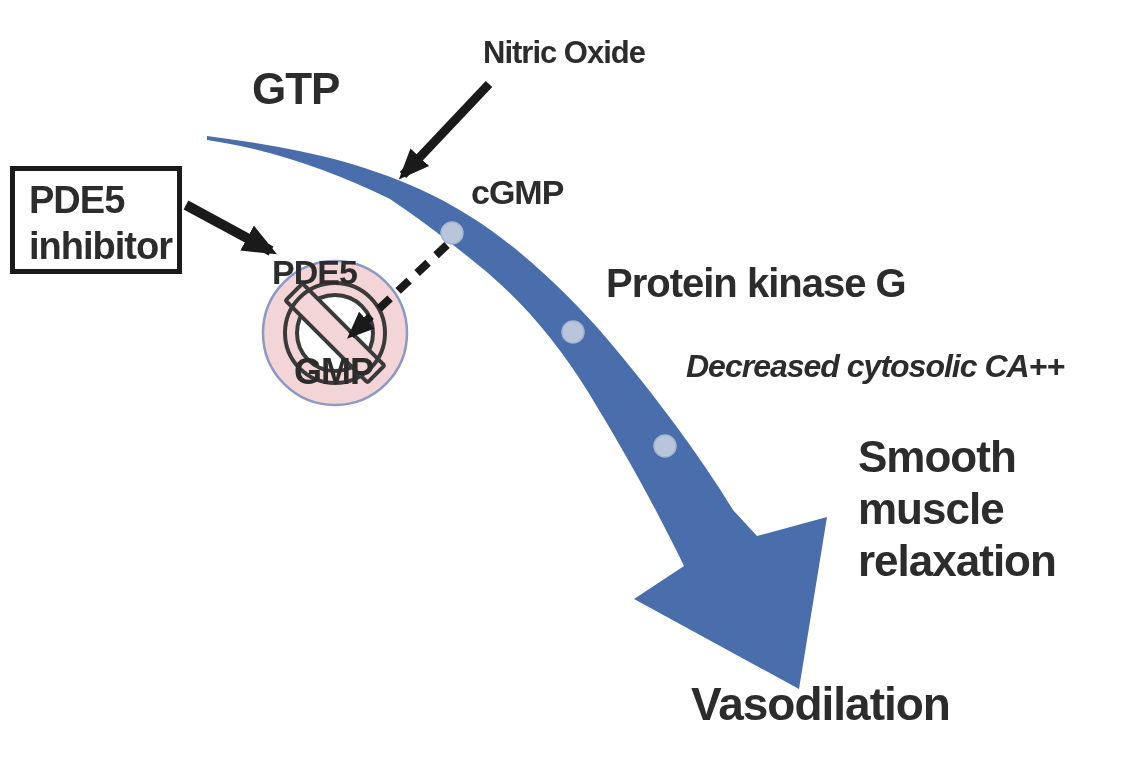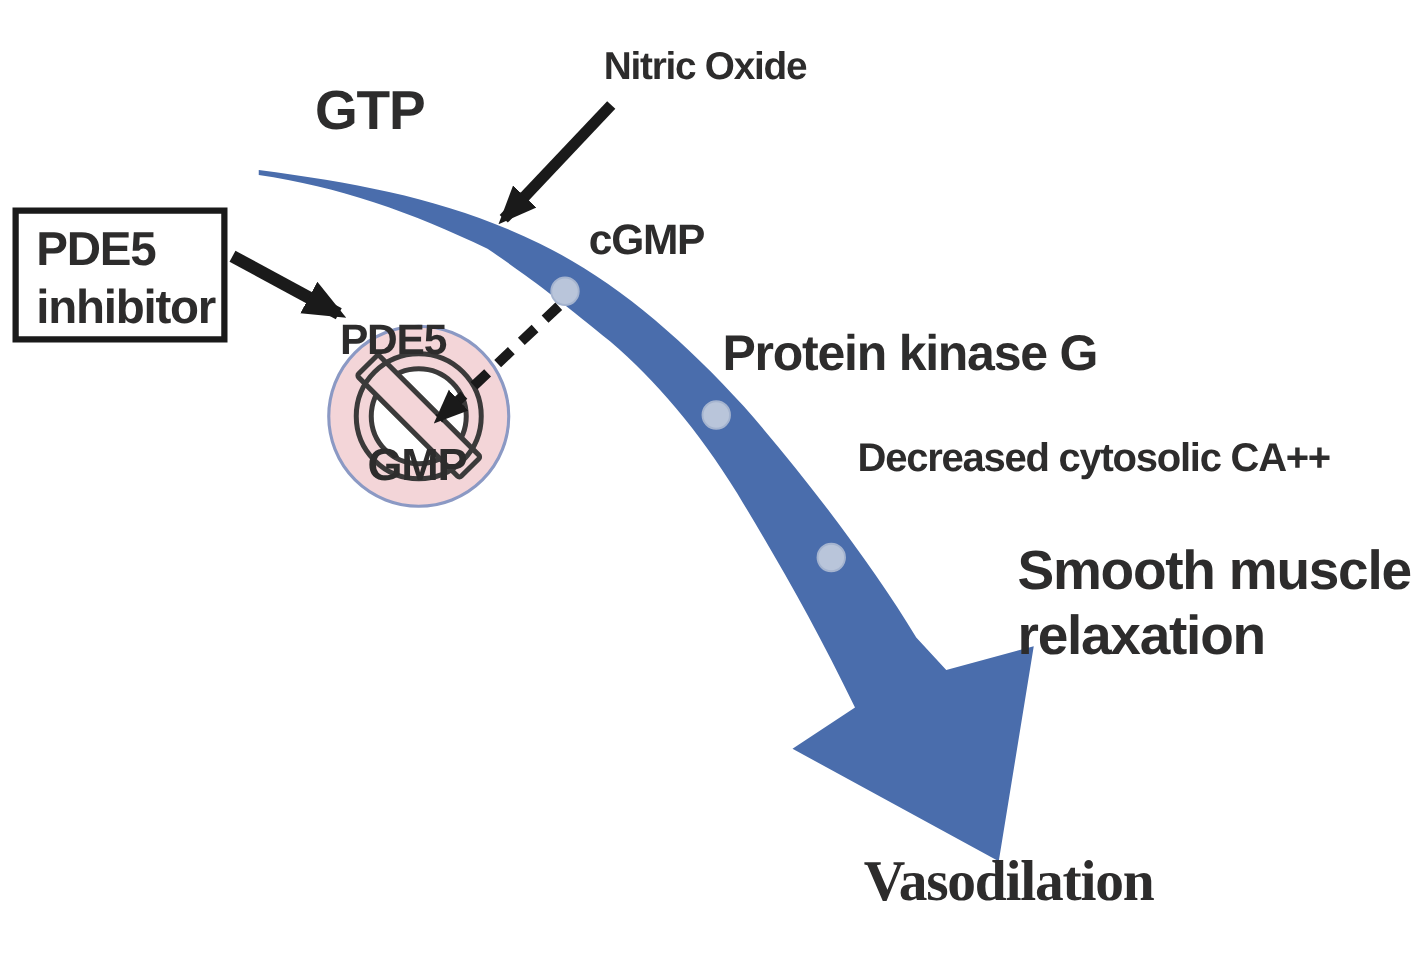--- a/index.html
+++ b/index.html
@@ -18,24 +18,24 @@
     font-weight: bold;
     letter-spacing: -1px;
     white-space: pre-line;
     line-height: 1.12;
   }
   .lbl-gtp        { left: 252px; top: 64px;  font-size: 44px; }
   .lbl-no         { left: 483px; top: 36px;  font-size: 31px; }
   .lbl-cgmp       { left: 471px; top: 173px; font-size: 34px; }
   .lbl-pde5       { left: 272px; top: 253px; font-size: 34px; }
   .lbl-gmp        { left: 294px; top: 352px; font-size: 36px; text-align: right; }
-  .lbl-pkg        { left: 578px; top: 261px; font-size: 40px; }
-  .lbl-ca         { left: 686px; top: 349px; font-size: 32px; }
-  .lbl-smooth     { left: 814px; top: 431px; font-size: 44px; line-height: 52px; }
-  .lbl-vaso       { left: 691px; top: 679px; font-size: 46px; font-family: Liberation Serif, serif; }
+  .lbl-pkg        { left: 606px; top: 261px; font-size: 40px; }
+  .lbl-ca         { left: 686px; top: 349px; font-size: 32px; font-style: italic; }
+  .lbl-smooth     { left: 858px; top: 431px; font-size: 44px; line-height: 52px; }
+  .lbl-vaso       { left: 691px; top: 679px; font-size: 46px; }
   .inhibitor-box {
     position: absolute;
     left: 10px; top: 166px;
     width: 172px; height: 108px;
     box-sizing: border-box;
     border: 5px solid var(--arrow-black, #1a1a1a);
     background: #ffffff;
   }
   .inhibitor-box .lbl-box {
     position: absolute;

